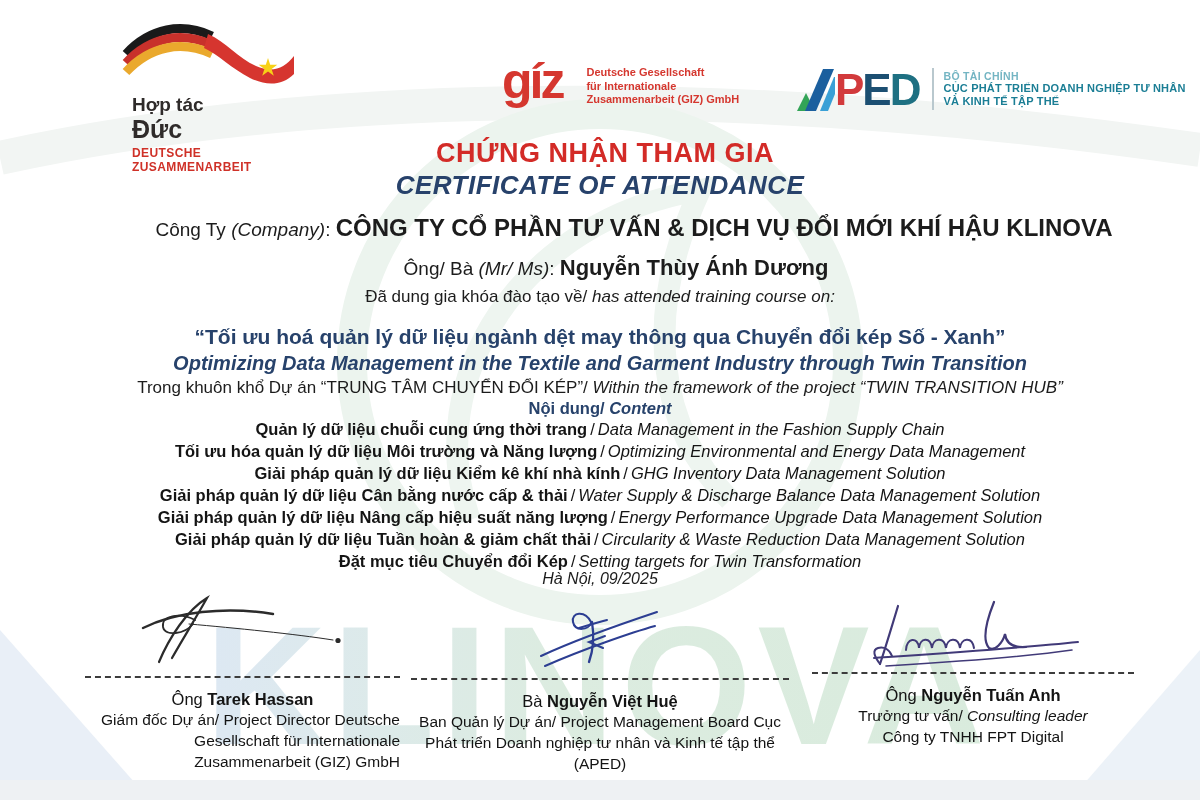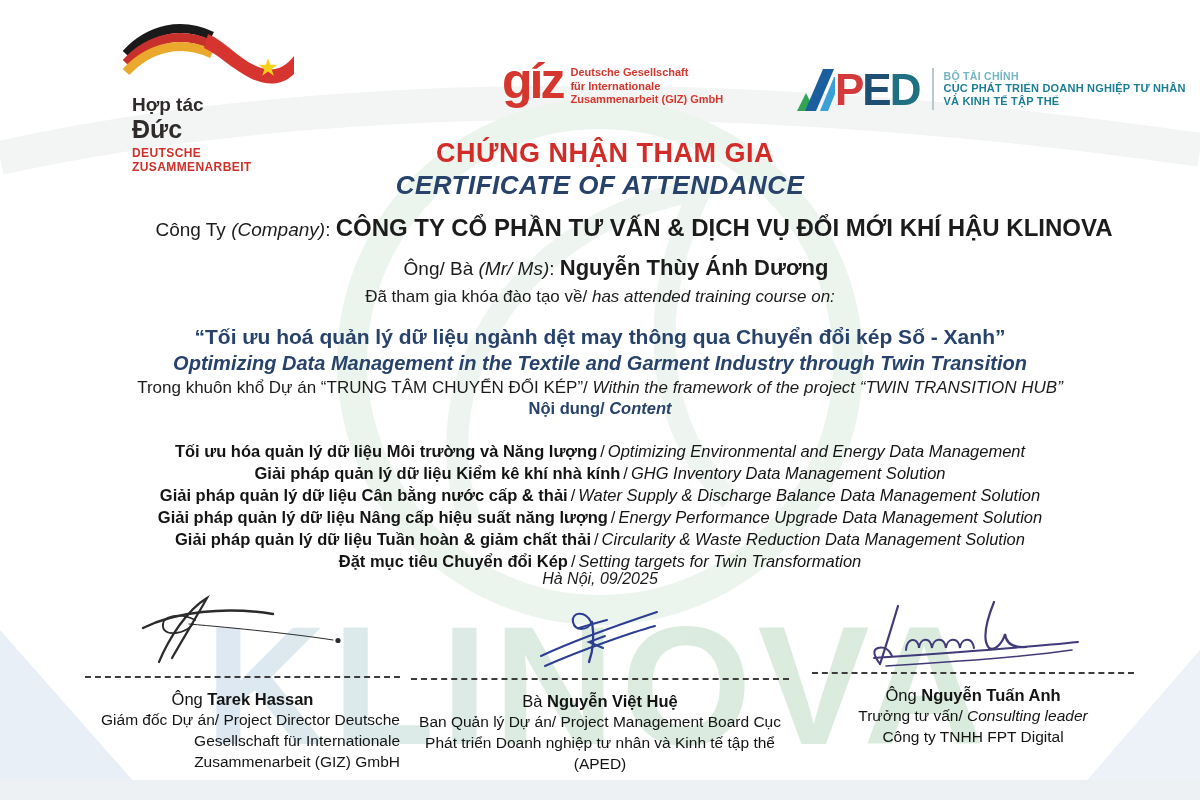--- a/index.html
+++ b/index.html
@@ -20,21 +20,21 @@
   .footer-band { position:absolute; left:0; bottom:0; width:1200px; height:20px; background:#eef1f3; }
 
   
   .logo-german { position:absolute; left:118px; top:16px; width:190px; }
   .logo-german .t1 { font-size:19px; font-weight:700; color:#2f2b2a; margin-top:2px; margin-left:14px; }
   .logo-german .t2 { font-size:25px; font-weight:700; color:#2f2b2a; margin-left:14px; line-height:26px; }
   .logo-german .t3 { font-size:12px; font-weight:700; color:#cf3128; letter-spacing:.4px; margin-left:14px; margin-top:4px; }
 
   .logo-giz { position:absolute; left:502px; top:58px; display:flex; align-items:flex-start; }
   .giz-word { font-size:50px; line-height:46px; font-weight:700; color:#d5372f; letter-spacing:-3px; font-style:normal; }
-  .giz-lines { margin-left:8px; margin-top:8px; }
+  .giz-lines { margin-left:24px; margin-top:8px; }
   .giz-lines div { font-size:11px; line-height:13.5px; font-weight:700; color:#d5372f; }
 
   .logo-aped { position:absolute; left:795px; top:66px; display:flex; align-items:center; }
   .aped-mark { display:flex; align-items:flex-end; height:46px; }
   .aped-letter { font-size:44px; line-height:44px; font-weight:800; letter-spacing:-2px; }
   .aped-p { color:#d23a3c; } .aped-e { color:#1c4f72; } .aped-d { color:#1e7082; }
   .aped-div { width:2px; height:42px; background:#b9c8ce; margin:0 10px 0 12px; }
   .aped-lines .l1 { font-size:10.5px; font-weight:700; color:#74b5c3; letter-spacing:.3px; }
   .aped-lines .l2, .aped-lines .l3 { font-size:11px; line-height:13.5px; font-weight:800; color:#1b7e95; letter-spacing:.2px; }
 
@@ -139,33 +139,36 @@
 
   <div class="center company-line" style="position:absolute;margin-left:34px;">
     <span>Công Ty </span><i class="run">(Company)</i><span>: </span><span class="value">CÔNG TY CỔ PHẦN TƯ VẤN &amp; DỊCH VỤ ĐỔI MỚI KHÍ HẬU KLINOVA</span>
   </div>
 
   <div class="center attendee-line" style="position:absolute;padding-left:32px;">
     <span>Ông/ Bà </span><i class="run">(Mr/ Ms)</i><span>: </span><span class="value">Nguyễn Thùy Ánh Dương</span>
   </div>
 
   <div class="center attended-line" style="position:absolute;">
-    <span>Đã tham gia khóa đào tạo về/ </span><i class="run">has attended training course on:</i>
+    <span>Đã dung gia khóa đào tạo về/ </span><i class="run">has attended training course on:</i>
   </div>
 
   <div class="center course-vi" style="position:absolute;">“Tối ưu hoá quản lý dữ liệu ngành dệt may thông qua Chuyển đổi kép Số - Xanh”</div>
   <div class="center course-en" style="position:absolute;">Optimizing Data Management in the Textile and Garment Industry through Twin Transition</div>
   <div class="center framework" style="position:absolute;">
     <span>Trong khuôn khổ Dự án “TRUNG TÂM CHUYỂN ĐỔI KÉP”/ </span><i class="run">Within the framework of the project “TWIN TRANSITION HUB”</i>
   </div>
 
   <div class="center content-heading" style="position:absolute;">
     <span>Nội dung/ </span><i class="run">Content</i>
   </div>
 
+  <div class="center item" style="position:absolute; top:420px;">
+    <span class="vi">Quản lý dữ liệu chuỗi cung ứng thời trang</span><span class="sep">/</span><span class="en">Data Management in the Fashion Supply Chain</span>
+  </div>
   <div class="center item" style="position:absolute; top:442px;">
     <span class="vi">Tối ưu hóa quản lý dữ liệu Môi trường và Năng lượng</span><span class="sep">/</span><span class="en">Optimizing Environmental and Energy Data Management</span>
   </div>
   <div class="center item" style="position:absolute; top:464px;">
     <span class="vi">Giải pháp quản lý dữ liệu Kiểm kê khí nhà kính</span><span class="sep">/</span><span class="en">GHG Inventory Data Management Solution</span>
   </div>
   <div class="center item" style="position:absolute; top:486px;">
     <span class="vi">Giải pháp quản lý dữ liệu Cân bằng nước cấp &amp; thải</span><span class="sep">/</span><span class="en">Water Supply &amp; Discharge Balance Data Management Solution</span>
   </div>
   <div class="center item" style="position:absolute; top:508px;">

